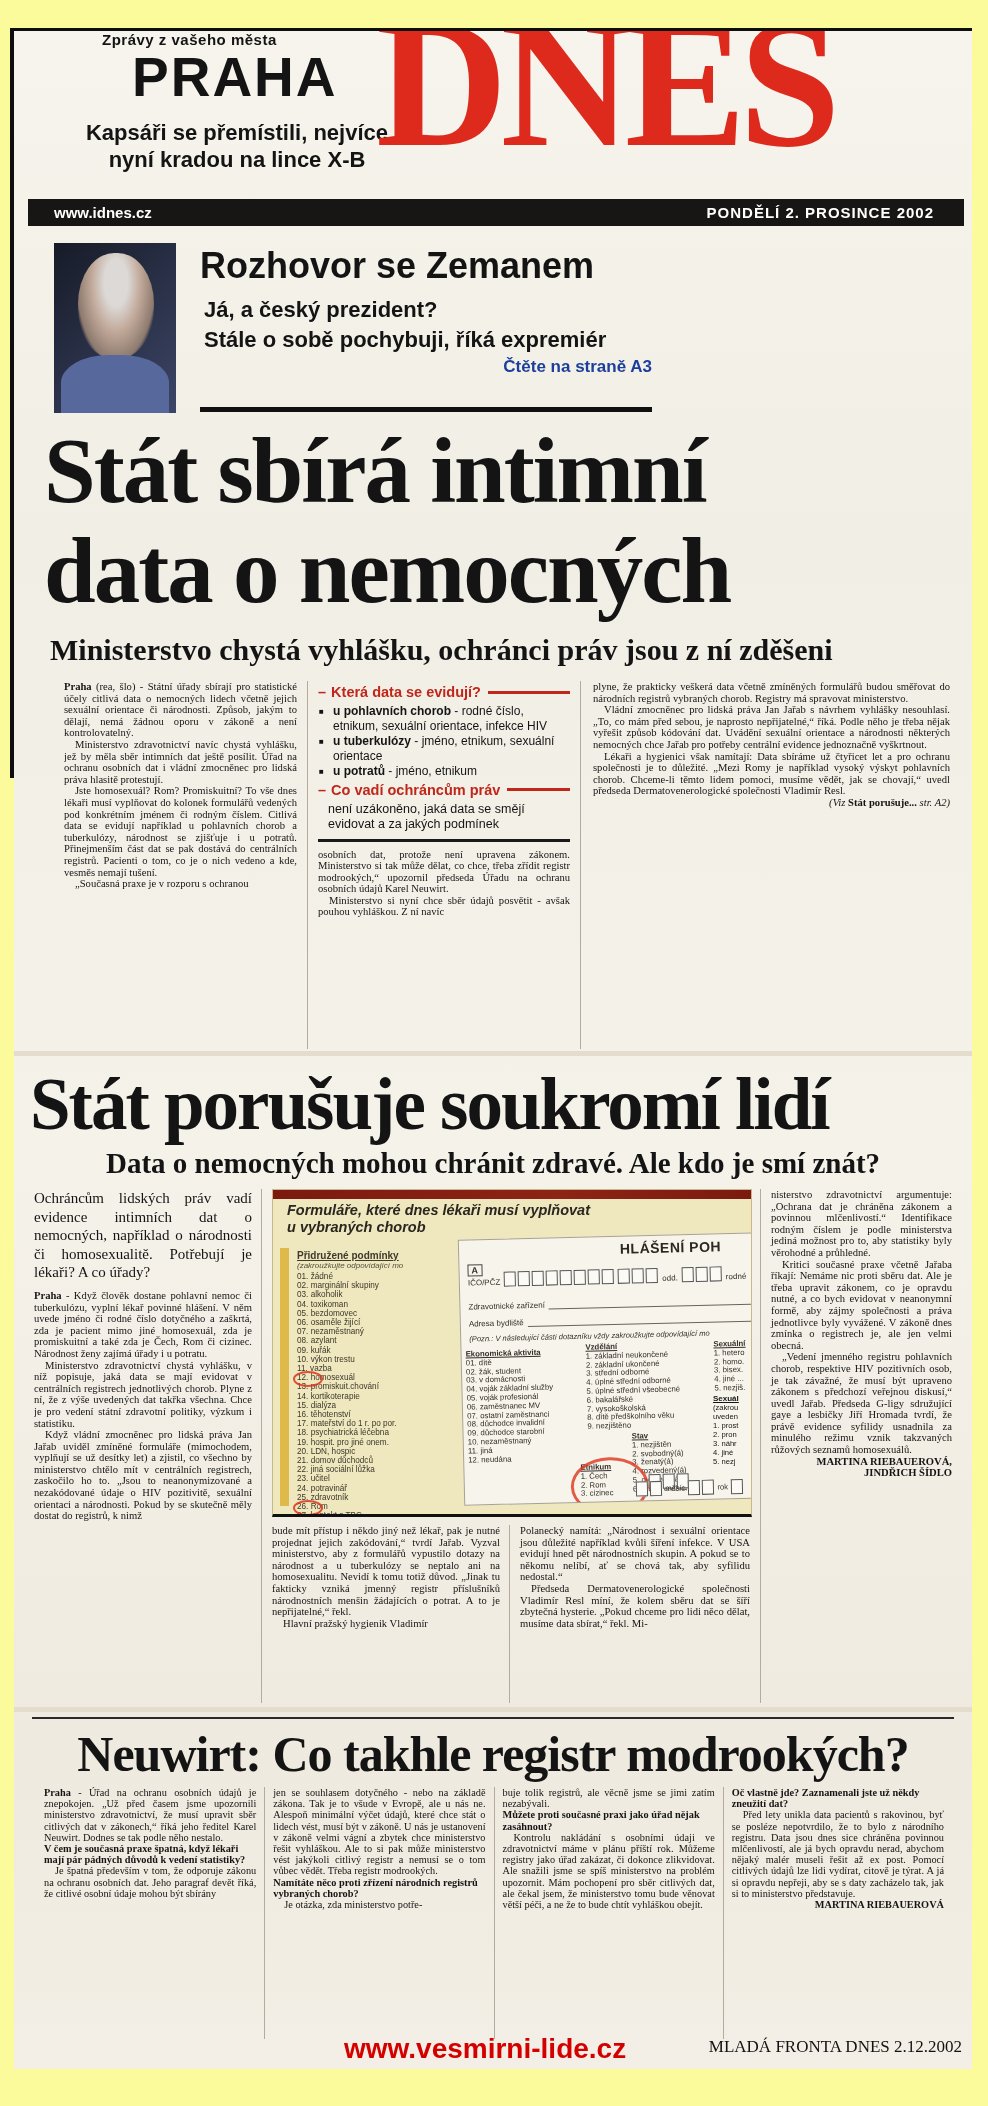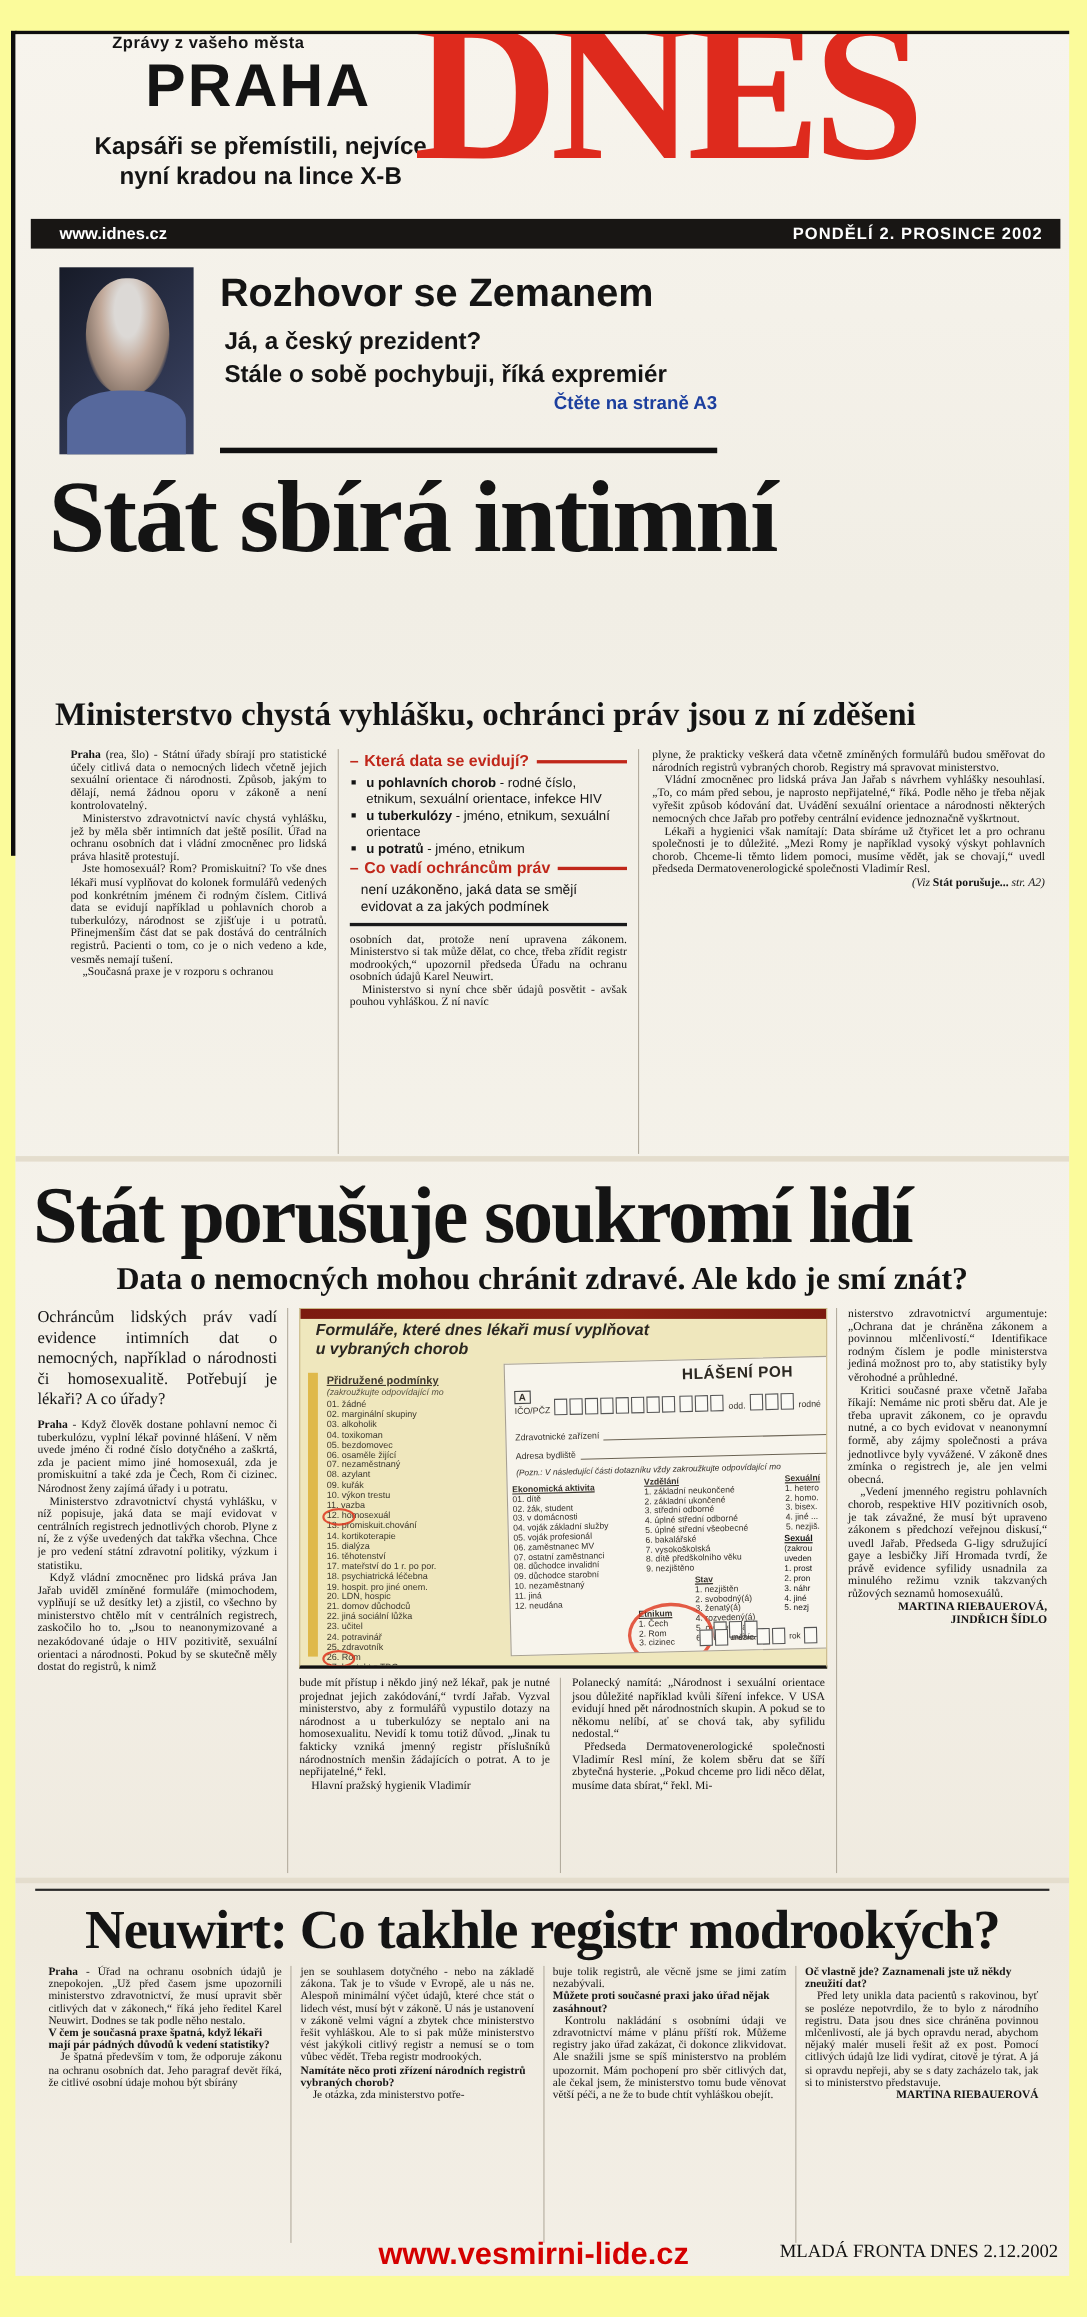--- a/index.html
+++ b/index.html
@@ -13,21 +13,21 @@
   
   .kicker{left:88px;top:0px;font-weight:700;font-size:15px;letter-spacing:.5px;}
   .city{left:118px;top:14px;font-weight:800;font-size:55px;letter-spacing:2px;font-family:"Liberation Sans",sans-serif;}
   .teaser{left:8px;top:88px;width:430px;text-align:center;font-weight:800;font-size:22px;line-height:27px;}
   .logoclip{left:362px;top:0px;width:596px;height:132px;overflow:hidden;}
   .logo{position:absolute;left:0;top:-52px;font-family:"Liberation Serif",serif;font-weight:800;
         font-size:182px;letter-spacing:-7px;color:#de2a1d;}
   .topbar{left:14px;top:168px;width:936px;height:27px;background:#181614;color:#fff;
           display:flex;justify-content:space-between;align-items:center;font-weight:700;font-size:15px;}
   .topbar .u{padding-left:26px;text-align:right;}
-  .topbar .d{padding-right:16px;letter-spacing:1px;}
+  .topbar .d{padding-right:30px;letter-spacing:1px;}
   
   .photo{left:40px;top:212px;width:122px;height:170px;background:linear-gradient(135deg,#171b28,#3c4566);overflow:hidden;}
   .photo::before{content:'';position:absolute;left:20%;top:6%;width:62%;height:62%;border-radius:48%;
         background:radial-gradient(ellipse at 50% 28%,#dcd9d6 0 22%,#c2aa9b 45%,#8d7a6e 72%,rgba(0,0,0,0) 78%);}
   .photo::after{content:'';position:absolute;left:6%;bottom:-2%;width:88%;height:36%;border-radius:45% 45% 0 0;background:#56689c;}
   .promo-title{left:186px;top:214px;font-weight:800;font-size:36px;}
   .promo-l1{left:190px;top:266px;font-weight:700;font-size:22px;}
   .promo-l2{left:190px;top:296px;font-weight:700;font-size:22px;}
   .promo-more{left:190px;top:326px;width:448px;text-align:right;font-weight:800;font-size:17px;color:#1c3f9e;}
   .promo-rule{left:186px;top:376px;width:452px;height:5px;background:#101010;}
@@ -141,20 +141,21 @@
 
   <div class="abs photo"></div>
   <div class="abs promo-title">Rozhovor se Zemanem</div>
   <div class="abs promo-l1">Já, a český prezident?</div>
   <div class="abs promo-l2">Stále o sobě pochybuji, říká expremiér</div>
   <div class="abs promo-more">Čtěte na straně A3</div>
   <div class="abs promo-rule"></div>
 
   <div class="abs a1-h">
     <div>Stát sbírá intimní</div>
+    <div>data o nemocných</div>
   </div>
   <div class="abs a1-sub">Ministerstvo chystá vyhlášku, ochránci práv jsou z ní zděšeni</div>
 
   <div class="abs a1-body news">
     <div class="col a1-c1">
       <p><b class="lead">Praha</b><span> (rea, šlo) - Státní úřady sbírají pro statistické účely citlivá data o nemocných lidech včetně jejich sexuální orientace či národnosti. Způsob, jakým to dělají, nemá žádnou oporu v zákoně a není kontrolovatelný.</span></p>
       <p class="ind">Ministerstvo zdravotnictví navíc chystá vyhlášku, jež by měla sběr intimních dat ještě posílit. Úřad na ochranu osobních dat i vládní zmocněnec pro lidská práva hlasitě protestují.</p>
       <p class="ind">Jste homosexuál? Rom? Promiskuitní? To vše dnes lékaři musí vyplňovat do kolonek formulářů vedených pod konkrétním jménem či rodným číslem. Citlivá data se evidují například u pohlavních chorob a tuberkulózy, národnost se zjišťuje i u potratů. Přinejmenším část dat se pak dostává do centrálních registrů. Pacienti o tom, co je o nich vedeno a kde, vesměs nemají tušení.</p>
       <p class="ind">„Současná praxe je v rozporu s ochranou</p>
     </div>

